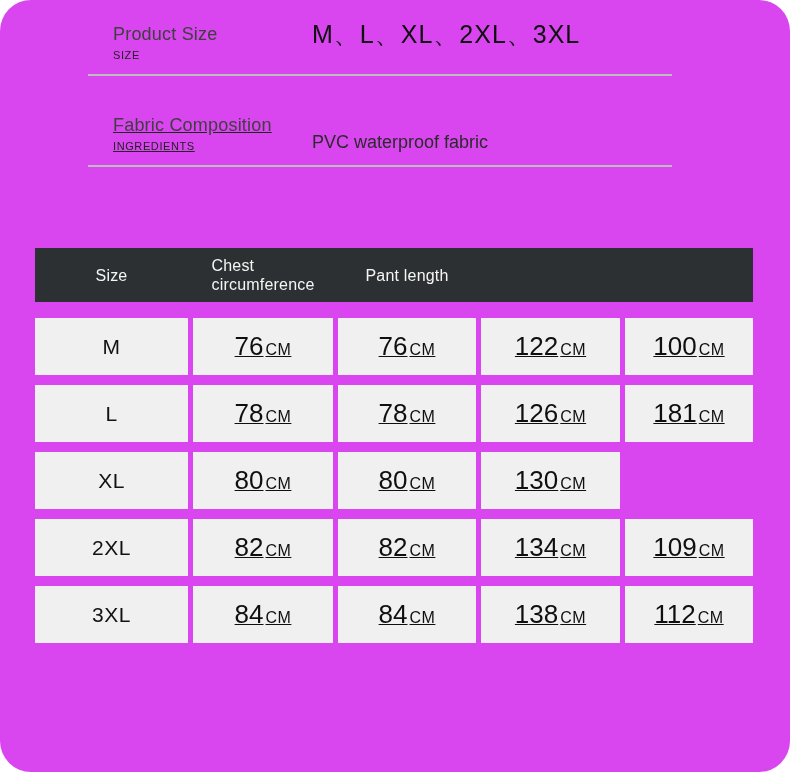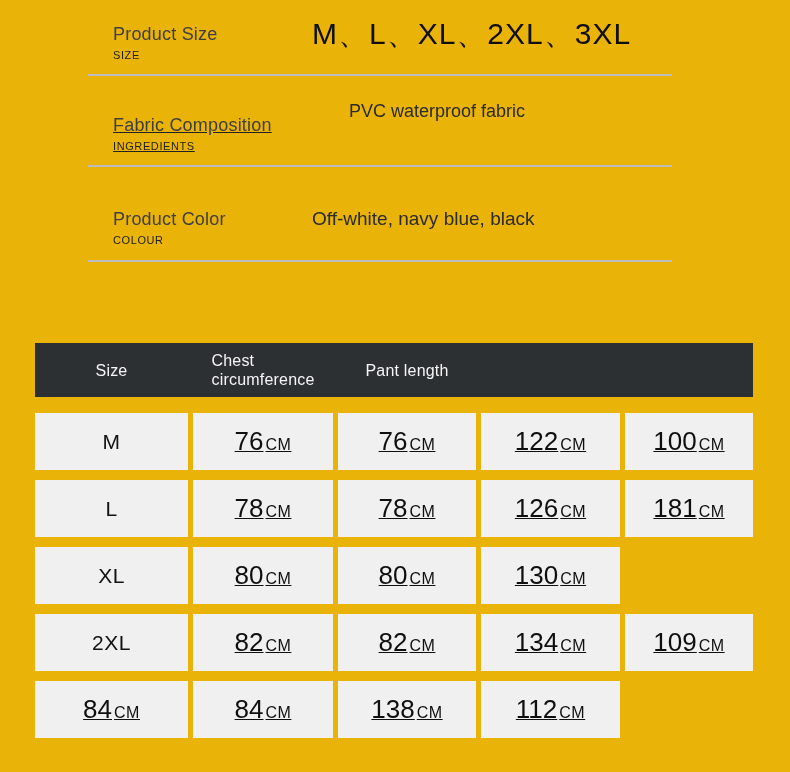--- a/index.html
+++ b/index.html
@@ -3,39 +3,39 @@
 <meta charset="utf-8">
 <style>
   * { margin:0; padding:0; box-sizing:border-box; }
   html,body { background:#ffffff; }
   body {
     width:790px; height:772px;
     font-family:"Liberation Sans", sans-serif;
     color:#222;
     overflow:hidden;
   }
-  .page { position:relative; width:790px; height:772px; background:#eab308; }
+  .page { position:relative; width:790px; height:772px; background:#d946ef;border-radius:31px; }
 
   
   .info-section { margin-left:88px; width:584px; }
   .info-row { position:relative; border-bottom:2px solid #bdbdbd; }
   .info-row .labels { margin-left:25px; }
   .info-label {
     font-size:18px; color:#3f3f3f; letter-spacing:0.2px; line-height:18px;
   }
   .info-sublabel {
     margin-top:7px; font-size:11px; color:#1f1f1f; letter-spacing:0.6px; line-height:11px;
   }
   .info-value {
     position:absolute; left:224px; white-space:nowrap; color:#2b2b2b;
   }
   .r1 { padding:25px 0 13px; }
-  .r1 .info-value { top:20px; font-size:30px; color:#0f0f0f; letter-spacing:1px; line-height:28px; }
+  .r1 .info-value { top:20px; font-size:25px; color:#0f0f0f; letter-spacing:1px; line-height:28px; }
   .r2 { padding:40px 0 13px;text-decoration:underline; }
-  .r2 .info-value { top:25px; font-size:18px; line-height:20px;margin-left:37px; }
+  .r2 .info-value { top:56px; font-size:18px; line-height:20px; }
   .r3 { padding:43px 0 14px; }
   .r3 .info-value { top:42px; font-size:19px; line-height:20px; }
 
   
   .size-table { margin:81px 0 0 35px; width:718px; }
   .thead {
     display:grid; grid-template-columns:153px 140px 138px 139px 128px; column-gap:5px;
     height:54px; background:#2d3032; align-items:center; margin-bottom:16px;
   }
   .hcell { display:flex; justify-content:center; color:#f5f5f5; font-size:16px; letter-spacing:0.2px; }
@@ -70,27 +70,20 @@
     </div>
 
     <div class="info-row r2">
       <div class="labels">
         <div class="info-label">Fabric Composition</div>
         <div class="info-sublabel">INGREDIENTS</div>
       </div>
       <div class="info-value">PVC waterproof fabric</div>
     </div>
 
-    <div class="info-row r3">
-      <div class="labels">
-        <div class="info-label">Product Color</div>
-        <div class="info-sublabel">COLOUR</div>
-      </div>
-      <div class="info-value">Off-white, navy blue, black</div>
-    </div>
 
   </div>
 
   <div class="size-table">
     <div class="thead">
         <div class="hcell">
           <div class="hblock">
             <span class="hline">Size</span>
           </div>
         </div>
@@ -158,20 +151,21 @@
             <span class="val"><span class="num">82</span><span class="unit">CM</span></span>
           </div>
           <div class="cell">
             <span class="val"><span class="num">134</span><span class="unit">CM</span></span>
           </div>
           <div class="cell">
             <span class="val"><span class="num">109</span><span class="unit">CM</span></span>
           </div>
         </div>
         <div class="trow">
+          <div class="cell size-cell">3XL</div>
           <div class="cell">
             <span class="val"><span class="num">84</span><span class="unit">CM</span></span>
           </div>
           <div class="cell">
             <span class="val"><span class="num">84</span><span class="unit">CM</span></span>
           </div>
           <div class="cell">
             <span class="val"><span class="num">138</span><span class="unit">CM</span></span>
           </div>
           <div class="cell">

